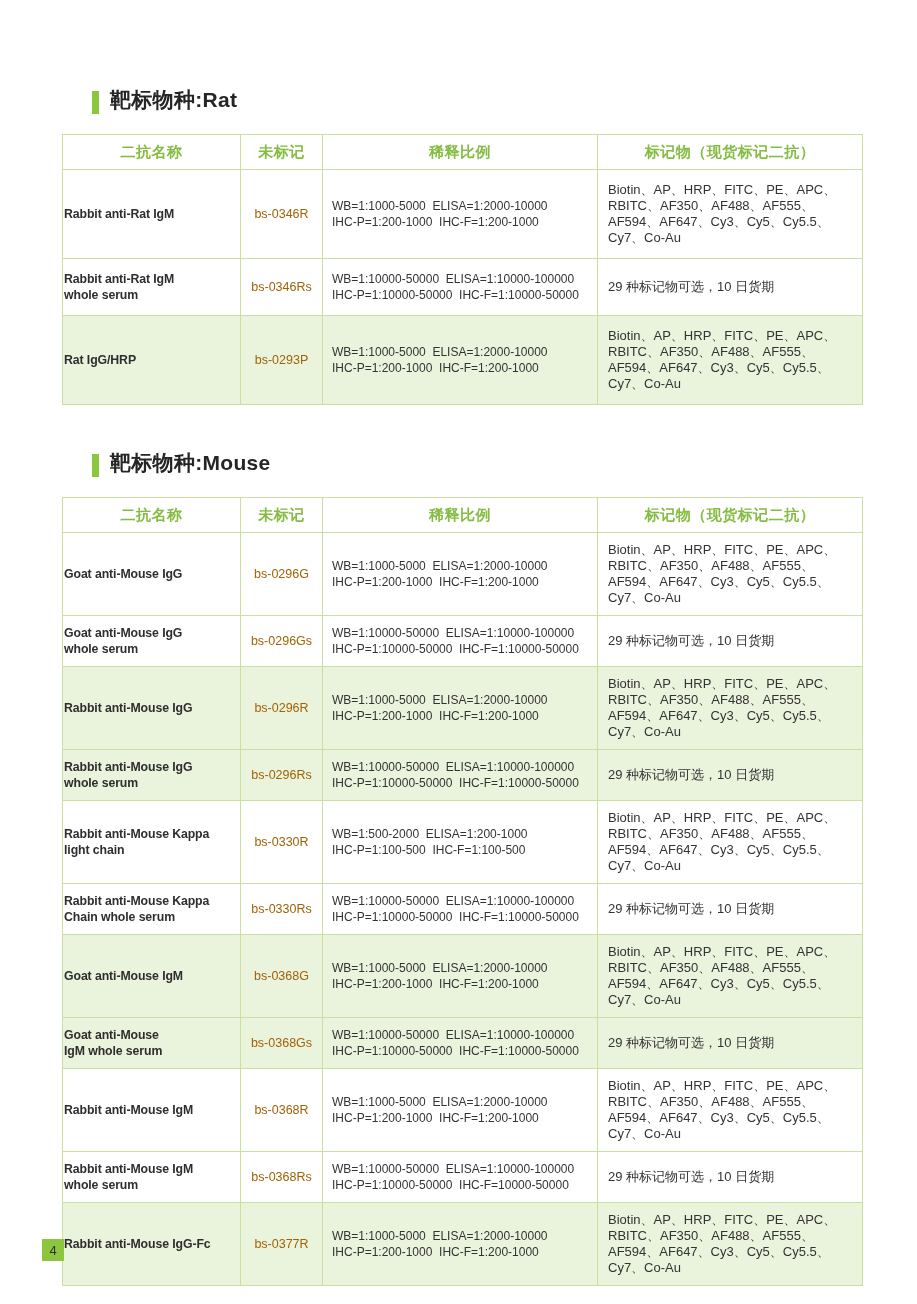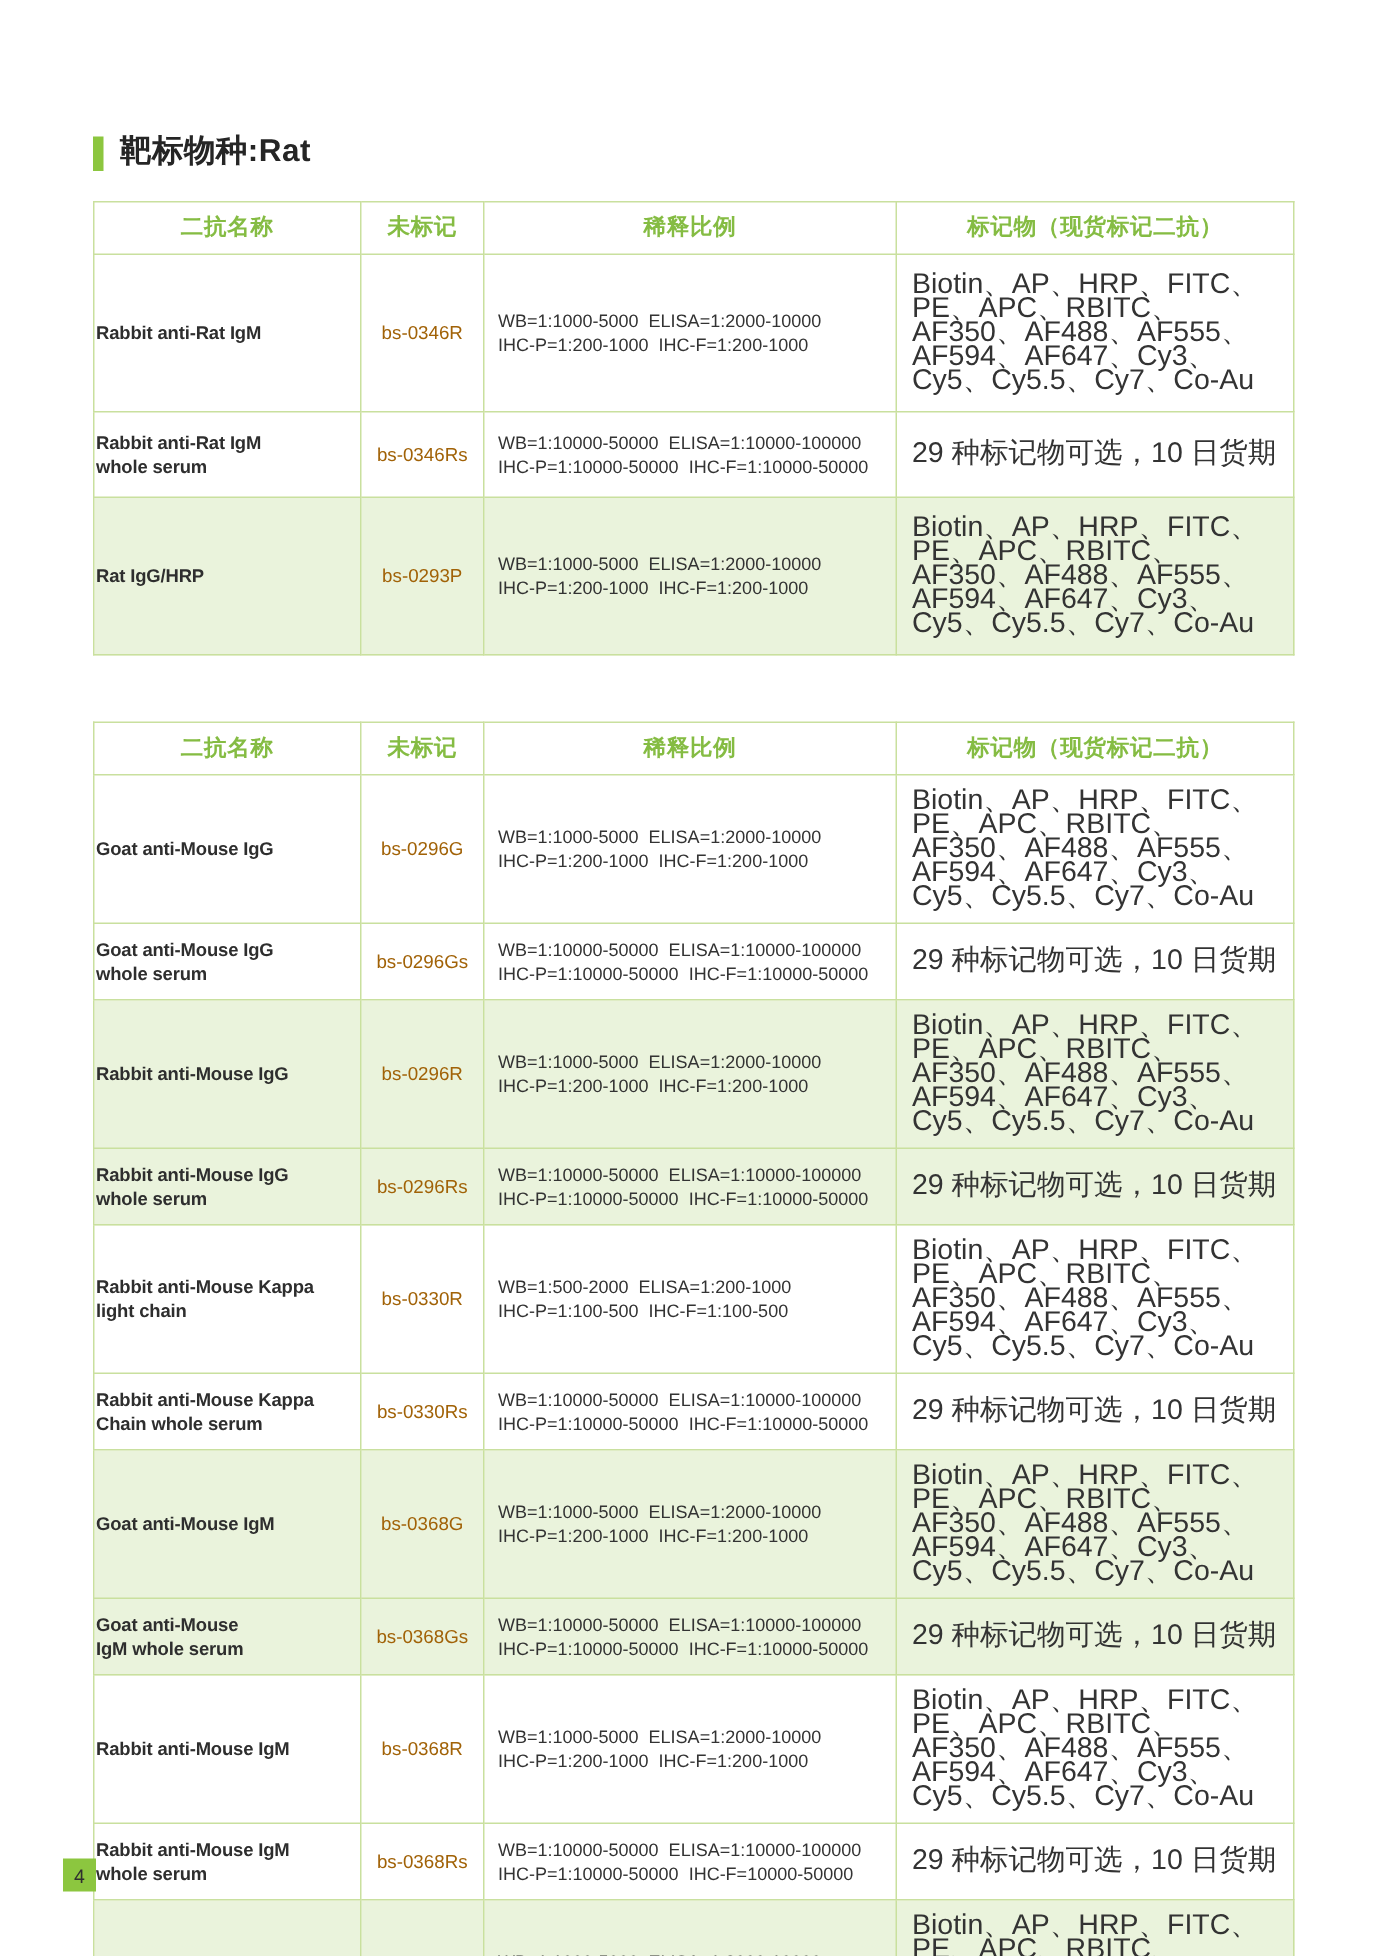--- a/index.html
+++ b/index.html
@@ -5,21 +5,21 @@
   * { margin: 0; padding: 0; box-sizing: border-box; }
   html, body { background: #ffffff; }
   body {
     width: 917px; height: 1304px;
     position: relative;
     font-family: "Liberation Sans", sans-serif;
     overflow: hidden;
   }
   .content { padding-top: 86px; margin-left: 62px; width: 800px; }
 
-  .section-head { display: flex; align-items: flex-end; margin-bottom: 20px; }
+  .section-head { display: flex; align-items: flex-end; margin-bottom: 20px; margin-left: 30px; }
   .accent-bar { width: 7px; height: 23px; background: #8CC63F; margin-right: 11px; flex: none; }
   .section-title { font-size: 21px; font-weight: 700; color: #252525; letter-spacing: 0.3px; }
 
   .section-mouse { margin-top: 44px; }
 
   table { width: 800px; border-collapse: collapse; table-layout: fixed; }
   col.c-name { width: 178px; }
   col.c-code { width: 82px; }
   col.c-dil  { width: 275px; }
   col.c-lab  { width: 265px; }
@@ -33,21 +33,21 @@
   }
   td { color: #3a3a3a; line-height: 16px; white-space: pre-wrap; }
 
   
   .t-rat   td { padding-top: 12px; padding-bottom: 12px; }
   .t-mouse td { padding-top: 9px;  padding-bottom: 9px; }
 
   td.name { font-size: 12.3px; font-weight: 700; color: #2e2e2e; padding-left: 1px; padding-right: 5px; letter-spacing: -0.1px; }
   td.code { font-size: 12.5px; text-align: center; color: #a16207; padding-left: 2px; padding-right: 2px; }
   td.dilution { font-size: 12px; padding-left: 9px; padding-right: 16px; color: #333333; }
-  td.labels { font-size: 19px; padding-left: 10px; padding-right: 8px; color: #333333; }
+  td.labels { font-size: 13px; padding-left: 10px; padding-right: 8px; color: #333333; }
 
   tr.hl td { background: #EAF3DC; }
 
   .page-badge {
     position: absolute; left: 42px; top: 1239px;
     width: 22px; height: 22px; background: #8CC63F;
     display: flex; align-items: center; justify-content: center;
     font-size: 13px; color: #2f2f2f;
   }
 </style>
@@ -97,20 +97,24 @@
             <td class="code">bs-0293P</td>
             <td class="dilution">WB=1:1000-5000  ELISA=1:2000-10000
 IHC-P=1:200-1000  IHC-F=1:200-1000</td>
             <td class="labels">Biotin、AP、HRP、FITC、PE、APC、RBITC、AF350、AF488、AF555、AF594、AF647、Cy3、Cy5、Cy5.5、Cy7、Co-Au</td>
           </tr>
         </tbody>
     </table>
   </div>
 
   <div class="section section-mouse">
+    <div class="section-head">
+      <span class="accent-bar"></span>
+      <h2 class="section-title">靶标物种:Mouse</h2>
+    </div>
     <table class="t-mouse">
       <colgroup>
           <col class="c-name">
           <col class="c-code">
           <col class="c-dil">
           <col class="c-lab">
         </colgroup>
       <thead>
         <tr>
           <th>二抗名称</th>

